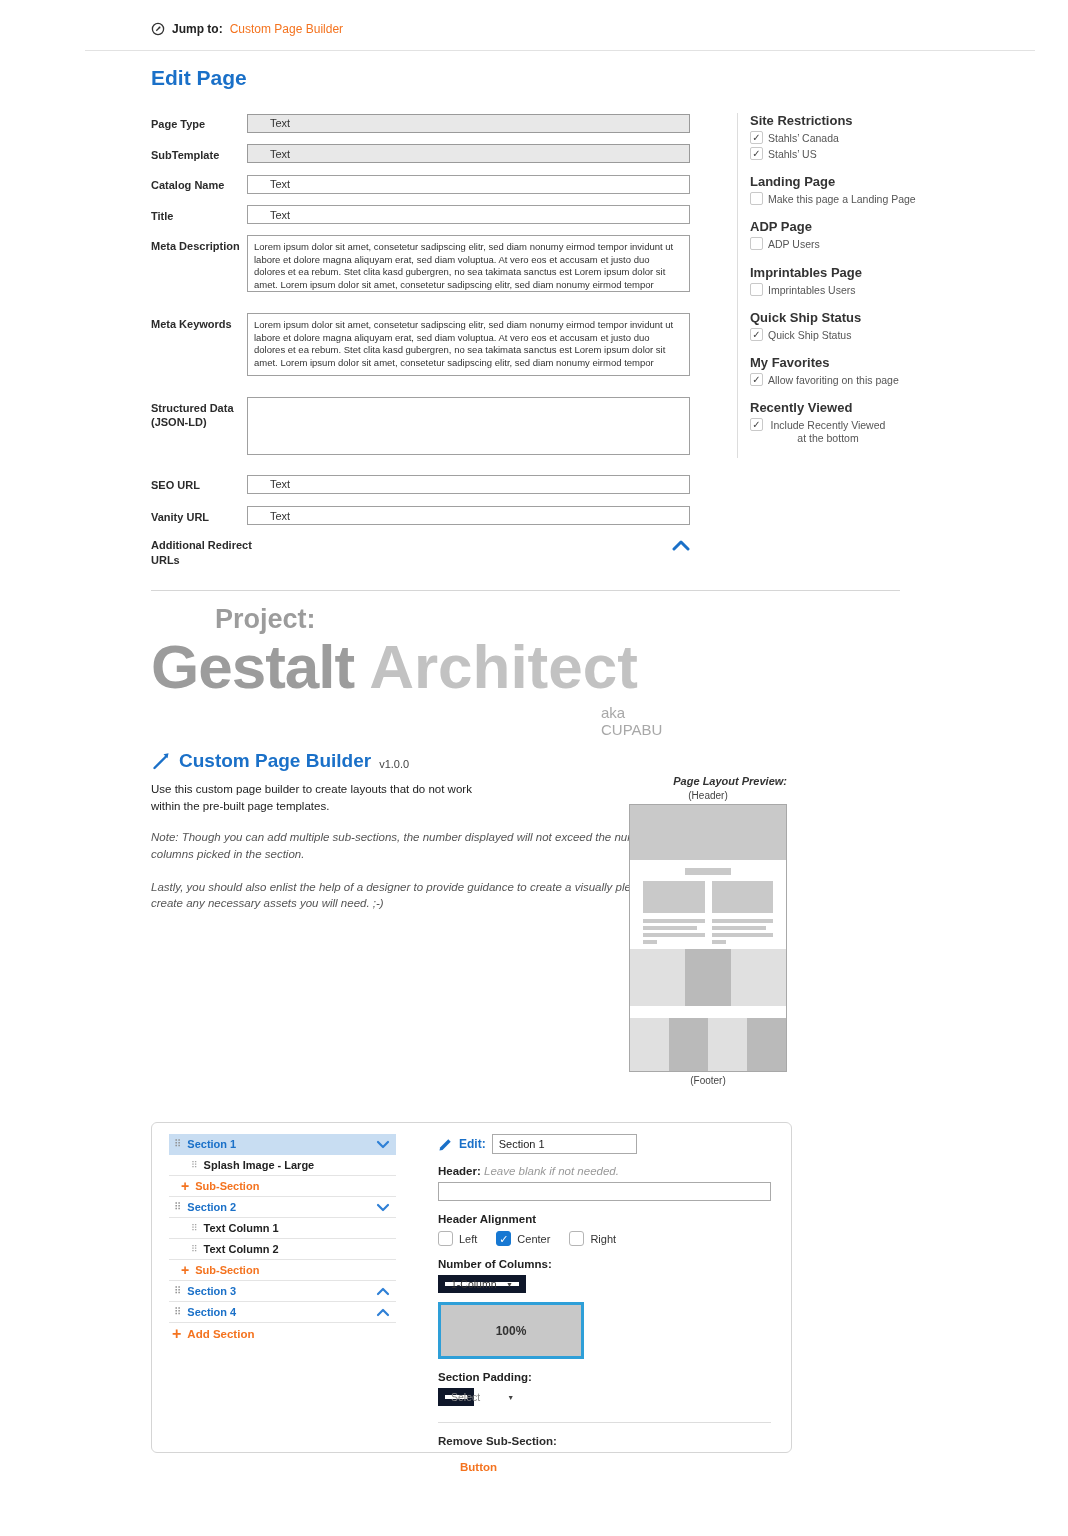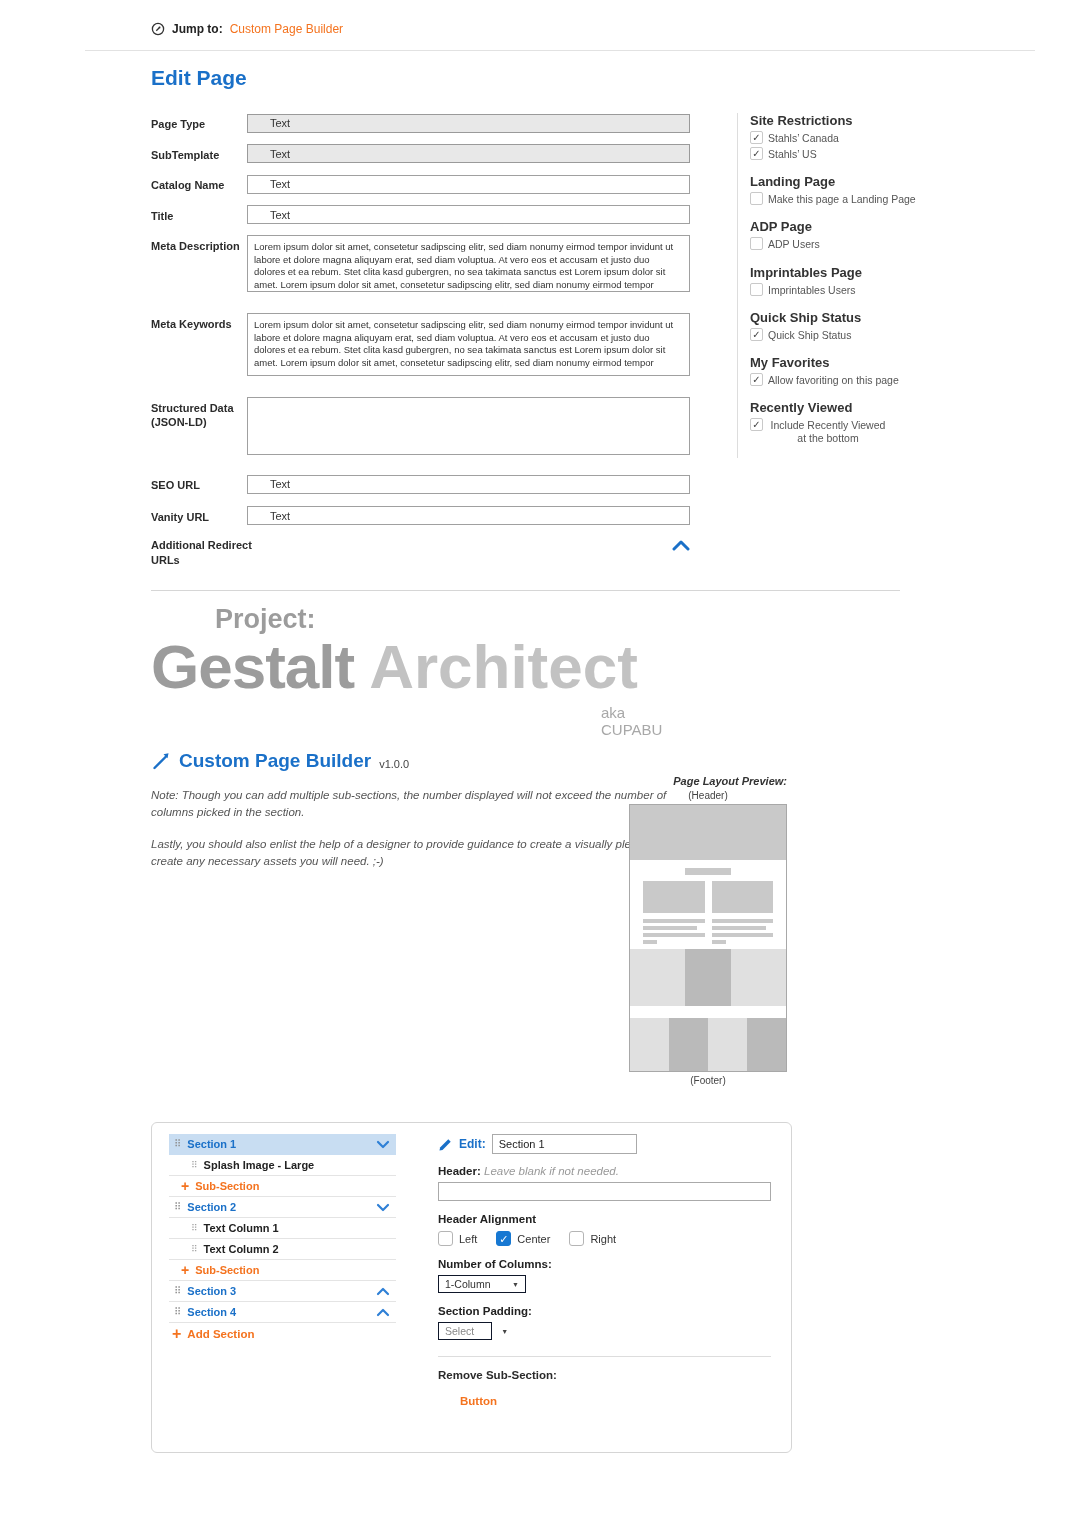--- a/index.html
+++ b/index.html
@@ -103,23 +103,23 @@
   .hdr-line { margin-top:11px; font-size:11.5px; }
   .hdr-label { font-weight:bold; color:#222; }
   .hdr-hint { font-style:italic; color:#999; }
   .hdr-input { margin-top:5px; width:333px; height:19px; border:1px solid #aaa; font-family:"Liberation Sans",sans-serif; font-size:11px; padding:0 6px; }
   .bold-lbl { margin-top:12px; font-size:11.5px; font-weight:bold; color:#222; }
   .align-row { margin-top:6px; display:flex; align-items:center; gap:19px; }
   .align-opt { display:flex; align-items:center; gap:6px; font-size:11px; color:#333; cursor:pointer; }
   .cb2 { width:15px; height:15px; border:1px solid #b5b5b5; border-radius:3px; background:#fff; }
   .cb2.on { background:#1778d2; border-color:#1778d2; color:#fff; font-size:11px; line-height:14px; text-align:center; }
   .cb2.on::before { content:"✓"; }
-  .select { margin-top:5px; height:18px; border:1px solid #0f172a; display:flex; align-items:center; justify-content:space-between; padding:0 6px; font-size:10.5px; color:#333; background:#fff; cursor:pointer; }
+  .select { margin-top:5px; height:18px; border:7px solid #0f172a; display:flex; align-items:center; justify-content:space-between; padding:0 6px; font-size:10.5px; color:#333; background:#fff; cursor:pointer; }
   .sel-cols { width:88px; }
-  .sel-pad { width:54px; color:#888;gap:27px; }
+  .sel-pad { width:36px; color:#888;gap:27px; }
   .caret { font-size:7px; color:#444; }
   .width-box { margin-top:9px; width:146px; height:57px; background:#c8c8c8; border:3px solid #2e9fd8; display:flex; align-items:center; justify-content:center; font-size:12px; font-weight:bold; color:#333; }
   .panel-hr { margin-top:16px; border-top:1px solid #ddd; width:333px; }
   .remove-lbl { margin-top:12px; font-size:11.5px; font-weight:bold; }
   .btn-link { margin-top:14px; margin-left:22px; font-size:11.5px; font-weight:bold; color:#f4731f; display:inline-block; cursor:pointer; }
 </style>
 </head>
 <body>
 
 <div id="page">
@@ -248,20 +248,21 @@
 
   <div class="cpb">
     <div class="cpb-head">
       <svg class="cpb-icon" width="20" height="20" viewBox="0 0 20 20">
           <path d="M3.5 17 L15 5.5" stroke="#1a70c8" stroke-width="2.4" fill="none" stroke-linecap="round"></path>
           <path d="M12.5 3.2 l5 -1 -1 5 z" fill="#1a70c8"></path>
         </svg>
       <span class="cpb-title">Custom Page Builder</span>
       <span class="cpb-version">v1.0.0</span>
     </div>
+    <p class="cpb-p1">Use this custom page builder to create layouts that do not work within the pre-built page templates.</p>
     <p class="cpb-note">Note: Though you can add multiple sub-sections, the number displayed will not exceed the number of columns picked in the section.</p>
     <p class="cpb-lastly">Lastly, you should also enlist the help of a designer to provide guidance to create a visually pleasing layout and create any necessary assets you will need. ;-)</p>
   </div>
 
   <div class="preview">
     <div class="pv-title">Page Layout Preview:</div>
     <div class="pv-cap">(Header)</div>
     <div class="pv-box">
       <div class="pv-header"></div>
       <div class="pv-content">
@@ -380,20 +381,23 @@
         <span class="align-opt">
             <span class="cb2"></span>
             <span>Right</span>
           </span>
       </div>
       <div class="bold-lbl">Number of Columns:</div>
       <div class="select sel-cols">
         <span>1-Column</span>
         <span class="caret">▼</span>
       </div>
+      <div class="width-box">
+        <span>100%</span>
+      </div>
       <div class="bold-lbl">Section Padding:</div>
       <div class="select sel-pad">
         <span>Select</span>
         <span class="caret">▼</span>
       </div>
       <div class="panel-hr"></div>
       <div class="remove-lbl">Remove Sub-Section:</div>
       <span class="btn-link">Button</span>
     </div>
 

